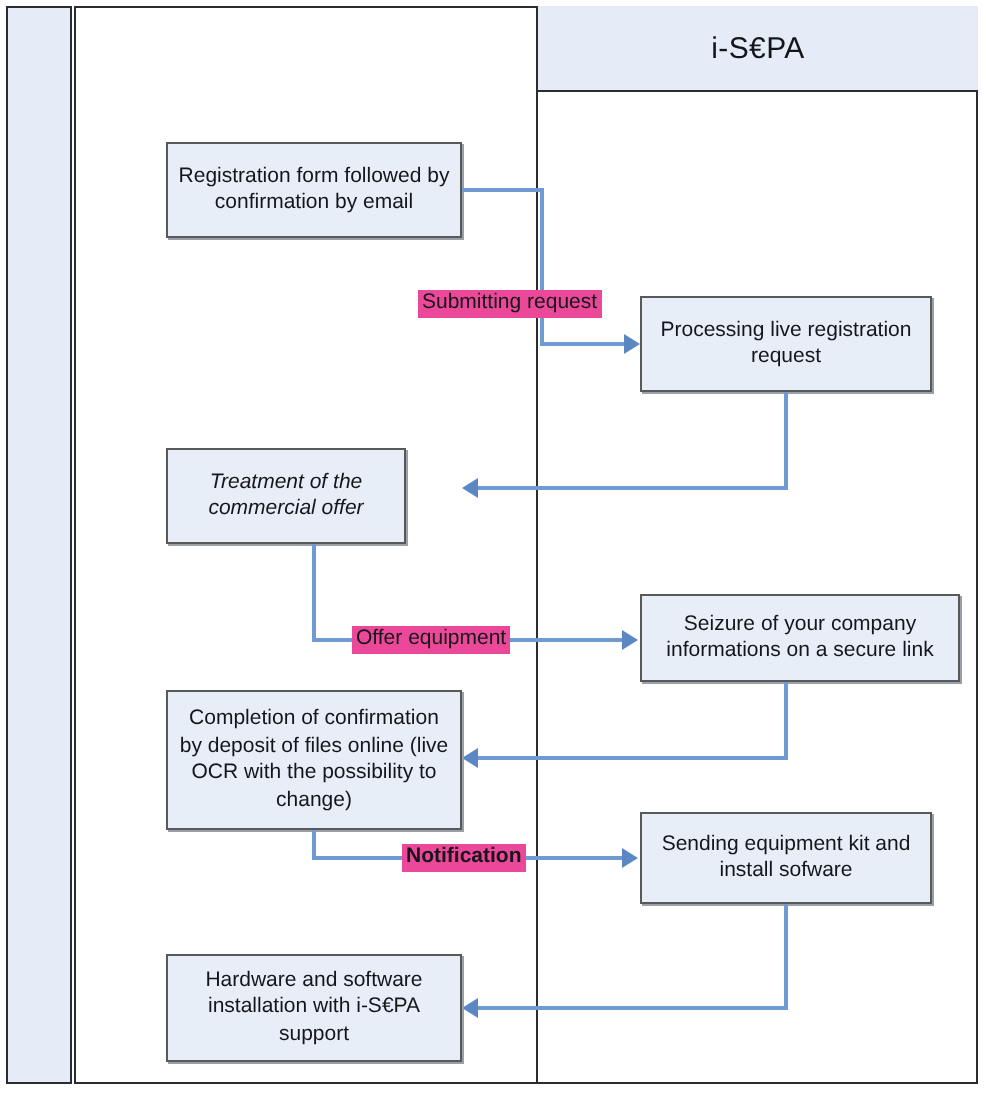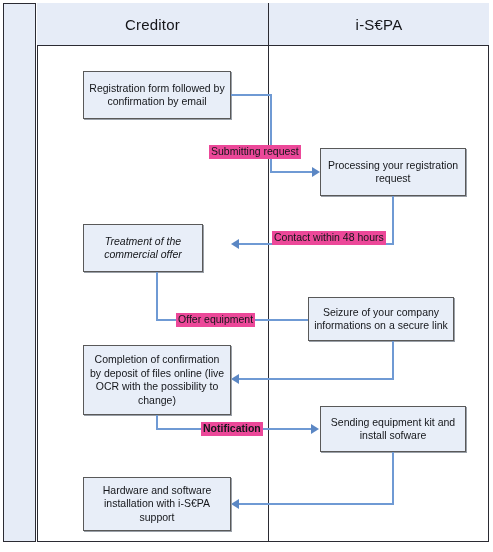--- a/index.html
+++ b/index.html
@@ -124,58 +124,54 @@
 </style>
 </head>
 <body>
 
 <div id="canvas">
 
   <div class="lane-left"></div>
   <div class="lane-body"></div>
   <div class="lane-divider"></div>
 
-  <div class="lane-header left-col">
-    <span>Creditor</span>
-  </div>
   <div class="lane-header right-col">
     <span>i-S€PA</span>
   </div>
 
   <div class="node" style="left:83px; top:71px; width:148px; height:48px;">
     <span>Registration form followed by confirmation by email</span>
   </div>
 
   <div class="conn h" style="left:231px; top:94px; width:41px;"></div>
   <div class="conn v" style="left:270px; top:94px; height:78px;"></div>
   <div class="conn h" style="left:270px; top:171px; width:44px;"></div>
   <div class="arrow right" style="left:312px; top:167px;"></div>
   <div class="edge-label" style="left:209px; top:145px;">Submitting request</div>
 
   <div class="node" style="left:320px; top:148px; width:146px; height:48px;">
-    <span>Processing your registration request</span>
+    <span>Processing live registration request</span>
   </div>
 
   <div class="conn v" style="left:392px; top:196px; height:48px;"></div>
   <div class="conn h" style="left:239px; top:243px; width:155px;"></div>
   <div class="arrow left" style="left:231px; top:239px;"></div>
   <div class="edge-label" style="left:272px; top:231px;">
-    <div>Contact within 48 hours</div>
   </div>
 
   <div class="node" style="left:83px; top:224px; width:120px; height:48px;font-style:italic;">
     <span>Treatment of the commercial offer</span>
   </div>
 
   <div class="conn v" style="left:156px; top:272px; height:48px;"></div>
   <div class="conn h" style="left:156px; top:319px; width:157px;"></div>
   <div class="arrow right" style="left:311px; top:315px;"></div>
   <div class="edge-label" style="left:176px; top:313px;">Offer equipment</div>
 
-  <div class="node" style="left:308px; top:297px; width:146px; height:44px;">
+  <div class="node" style="left:320px; top:297px; width:160px; height:44px;">
     <span>Seizure of your company informations on a secure link</span>
   </div>
 
   <div class="conn v" style="left:392px; top:341px; height:38px;"></div>
   <div class="conn h" style="left:239px; top:378px; width:155px;"></div>
   <div class="arrow left" style="left:231px; top:374px;"></div>
 
   <div class="node" style="left:83px; top:345px; width:148px; height:70px;">
     <span>Completion of confirmation by deposit of files online (live OCR with the possibility to change)</span>
   </div>

